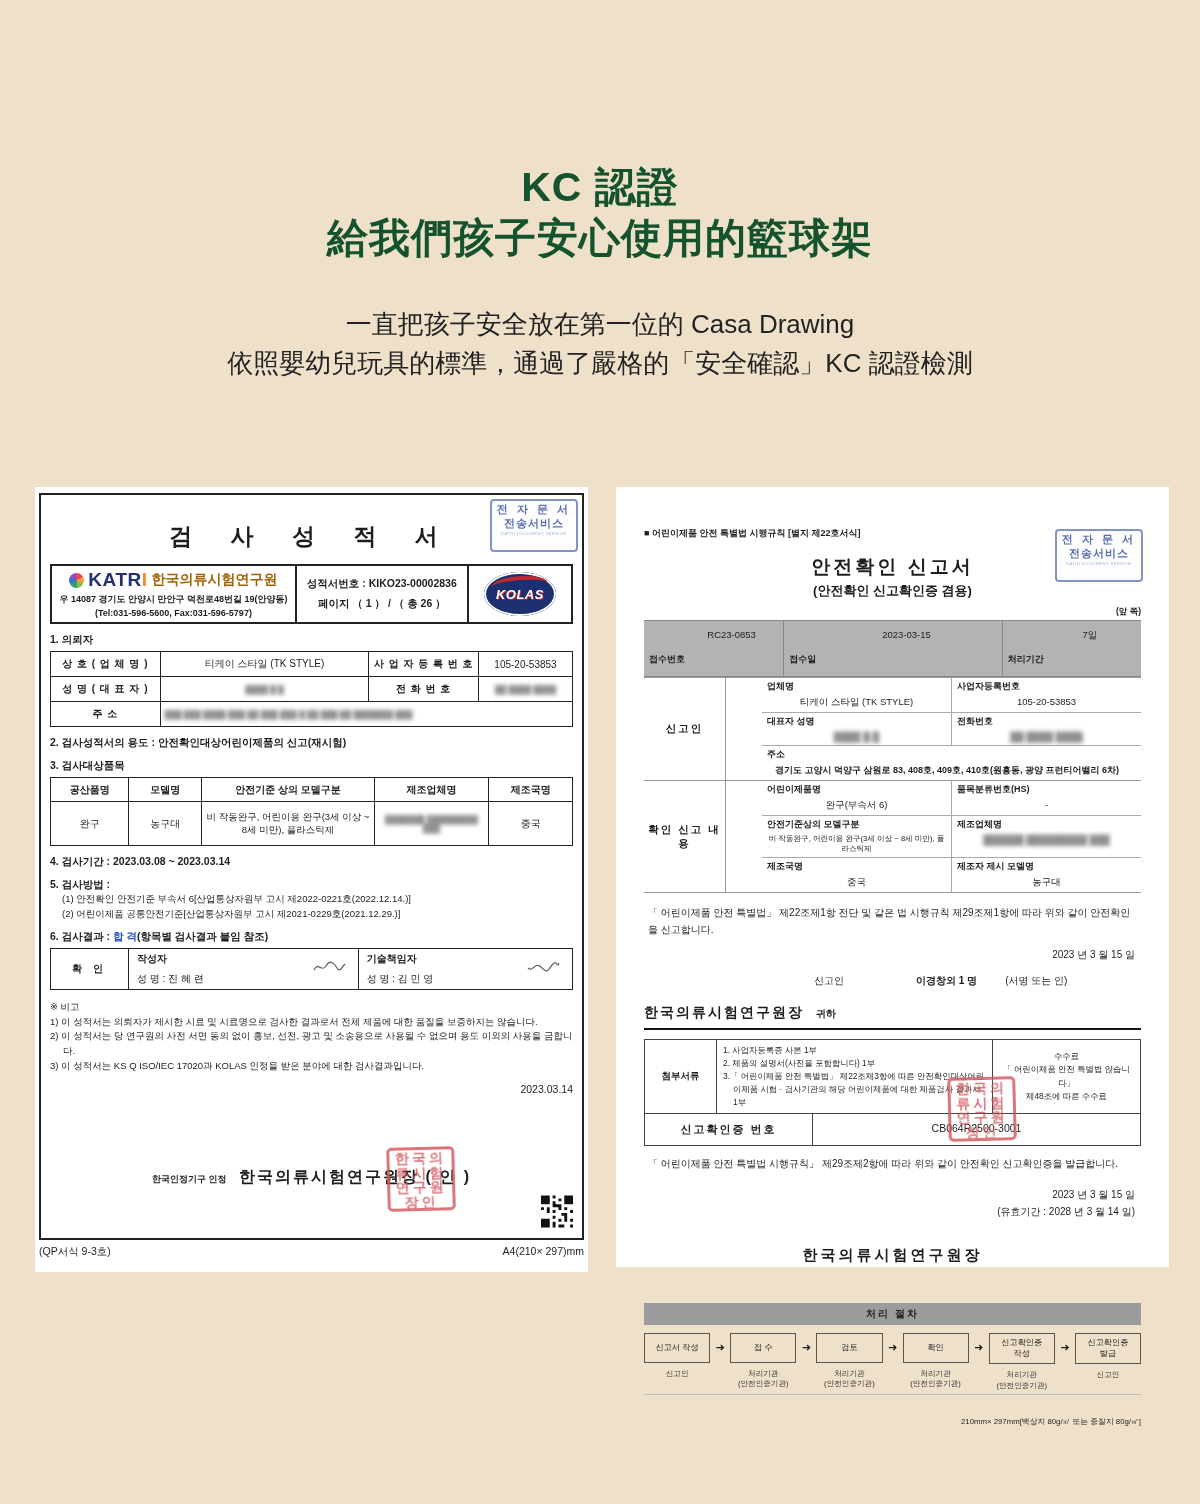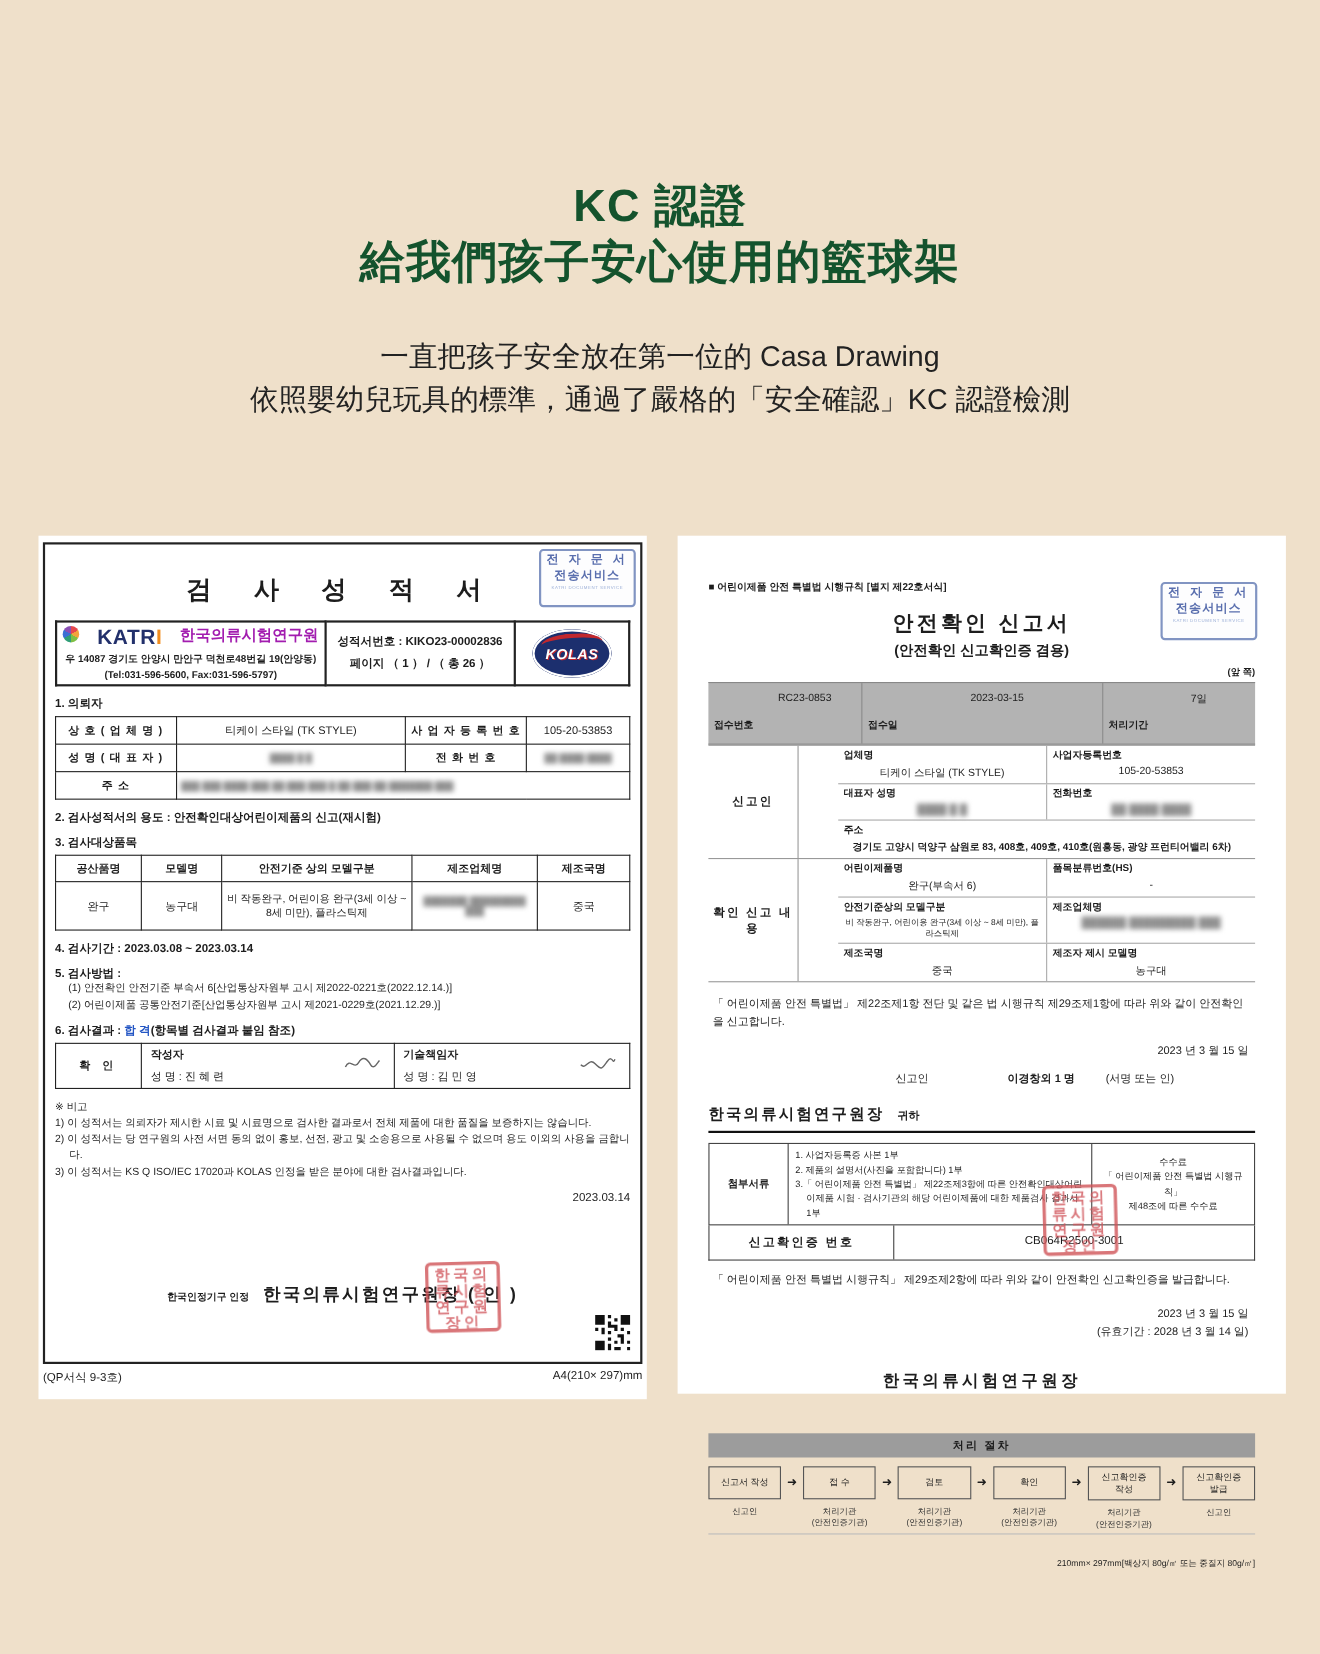--- a/index.html
+++ b/index.html
@@ -30,26 +30,26 @@
     text-align:center; padding:1px; word-break:break-all; filter:blur(.4px);
   }
   .redact { filter:blur(2.2px); color:#909090; font-size:8px; letter-spacing:0; }
 
   
   .doc-left { left:35px; height:785px; }
   .ld-border { position:absolute; left:4px; top:6px; width:545px; height:747px; border:2px solid #222; padding:0 9px; }
   .ld-title { text-align:center; font-size:23px; font-weight:700; letter-spacing:16px; margin-top:26px; }
   .ld-head { width:100%; border-collapse:collapse; margin-top:12px; }
   .ld-head td { border:2px solid #222; padding:3px 2px; vertical-align:middle; }
-  .org-line { display:flex; justify-content:center; gap:16px; }
+  .org-line { display:flex; align-items:center; justify-content:center; gap:4px; }
   .pinwheel { width:15px; height:15px; border-radius:50%;
     background:conic-gradient(#e5484d 0 60deg,#f2a33c 60deg 120deg,#7fbf45 120deg 180deg,#2f9e77 180deg 240deg,#3b6fd4 240deg 300deg,#8a4fb5 300deg 360deg); }
   .org-logo { font-size:19px; font-weight:800; color:#22306b; letter-spacing:.5px; }
   .org-logo .idot { color:#f08c1e; }
-  .org-name { font-size:14px; font-weight:700; color:#a21caf; }
+  .org-name { font-size:14px; font-weight:700; color:#a16207; }
   .org-addr { font-size:9px; font-weight:700; text-align:center; margin-top:2px; line-height:1.35; }
   .rep-no { font-size:10.5px; font-weight:700; text-align:center; line-height:1.9; }
   .kolas { width:72px; height:44px; margin:0 auto; background:#1c2f6e; border-radius:50%;
     box-shadow:inset 0 0 0 2px #fff, inset 0 0 0 4px #1c2f6e; position:relative;
     display:flex; align-items:center; justify-content:center; overflow:hidden; }
   .kolas::before { content:""; position:absolute; top:4px; left:8px; width:56px; height:14px;
     border-top:4px solid #c1272d; border-radius:50%; transform:rotate(-4deg); }
   .kolas span { color:#fff; font-size:13px; font-weight:800; font-style:italic; letter-spacing:.5px; text-shadow:1px 1px 0 #c1272d; }
   .sec-t { font-size:10.5px; font-weight:700; margin-top:9px; }
   .t1 { width:100%; border-collapse:collapse; margin-top:4px; font-size:10px; }
@@ -387,21 +387,21 @@
 
   <div class="attbox">
     <div class="att-label">첨부서류</div>
     <div class="att-items">
       <div>1.  사업자등록증 사본 1부</div>
       <div>2.  제품의 설명서(사진을 포함합니다) 1부</div>
       <div>3.「 어린이제품 안전 특별법」 제22조제3항에 따른 안전확인대상어린이제품 시험 · 검사기관의 해당 어린이제품에 대한 제품검사 결과서 1부</div>
     </div>
     <div class="att-fee">
       <div>수수료</div>
-      <div>「 어린이제품 안전 특별법 시행규칙」</div>
+      <div>「 어린이제품 안전 특별법 않습니다」</div>
       <div>제48조에 따른 수수료</div>
     </div>
   </div>
 
   <div class="certrow">
     <div class="cert-label">신고확인증  번호</div>
     <div class="cert-val">CB064R2500-3001</div>
   </div>
 
   <div class="issue">「 어린이제품 안전 특별법 시행규칙」   제29조제2항에 따라 위와 같이 안전확인 신고확인증을 발급합니다.</div>

